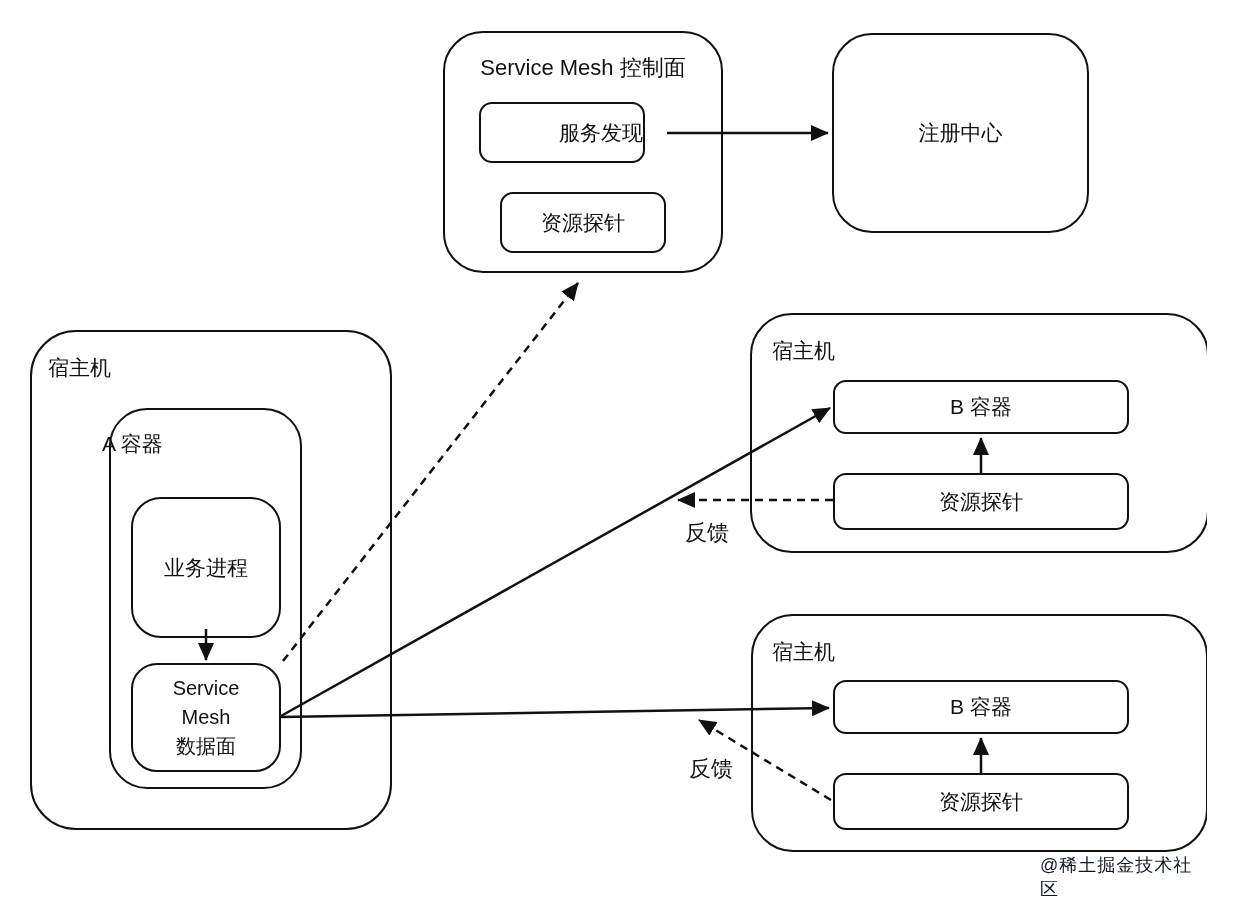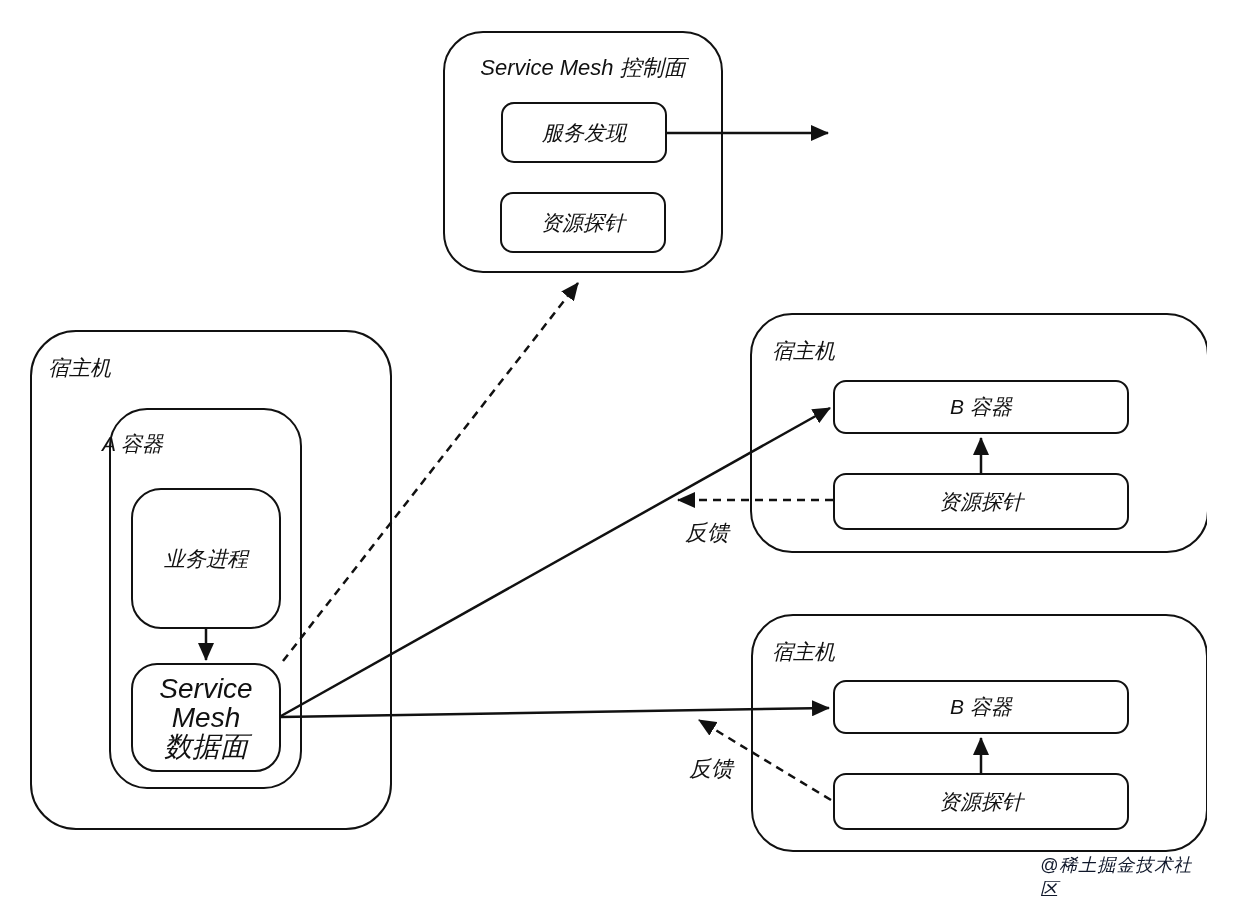--- a/index.html
+++ b/index.html
@@ -4,21 +4,20 @@
 <style>
   html, body { margin: 0; padding: 0; background: #ffffff; }
   .canvas {
     position: relative;
     width: 1207px;
     height: 898px;
     background: #ffffff;
     font-family: "Liberation Sans", "DejaVu Sans", sans-serif;
     color: #111;
     overflow: hidden;
-    font-style: italic;
   }
   .box {
     position: absolute;
     box-sizing: border-box;
     border: 2.6px solid #111;
     background: #ffffff;
   }
   .center {
     display: flex;
     align-items: center;
@@ -28,30 +27,30 @@
   .lbl {
     position: absolute;
     font-size: 21px;
     line-height: 1.25;
     white-space: nowrap;
     color: #111;
   }
   .node-text { font-size: 21px; }
   .r-big   { border-radius: 46px; }
   .r-mid   { border-radius: 38px; }
-  .r-mid2  { border-radius: 30px; }
+  .r-mid2  { border-radius: 30px; margin-top: 9px; }
   .r-mid3  { border-radius: 26px; }
   .r-small { border-radius: 13px; }
   .title-center {
     position: absolute;
     left: 0; right: 0;
     text-align: center;
     font-size: 22px;
   }
-  .multiline { line-height: 29px; font-size: 28px; }
+  .multiline { line-height: 29px; font-size: 20px; }
   .watermark {
     position: absolute;
     font-size: 18px;
     color: #0f172a;
     letter-spacing: 1px;
   }
   svg.overlay {
     position: absolute;
     left: 0; top: 0;
     width: 1238px; height: 898px;
@@ -61,27 +60,30 @@
   svg .dash { stroke-dasharray: 8 6; }
 </style>
 </head>
 <body>
 
 <div class="canvas">
 
   <div class="box r-mid" style="left:443px; top:31px; width:280px; height:242px; border-radius:40px;">
     <div class="title-center" style="top:20px;">Service Mesh 控制面</div>
   </div>
-  <div class="box r-small center node-text" style="left:501px; top:102px; width:166px; height:61px;">
+  <div class="box r-small center node-text" style="left:479px; top:102px; width:166px; height:61px;justify-content:flex-end;">
     <span>服务发现</span>
   </div>
   <div class="box r-small center node-text" style="left:500px; top:192px; width:166px; height:61px;">
     <span>资源探针</span>
   </div>
 
+  <div class="box center node-text" style="left:832px; top:33px; width:257px; height:200px; border-radius:40px;">
+    <span>注册中心</span>
+  </div>
 
   <div class="box r-big" style="left:30px; top:330px; width:362px; height:500px;"></div>
   <div class="lbl" style="left:48px; top:355px;">宿主机</div>
 
   <div class="box r-mid" style="left:109px; top:408px; width:193px; height:381px;"></div>
   <div class="lbl" style="left:102px; top:431px;">A 容器</div>
 
   <div class="box r-mid2 center node-text" style="left:131px; top:488px; width:150px; height:141px;">
     <span>业务进程</span>
   </div>

